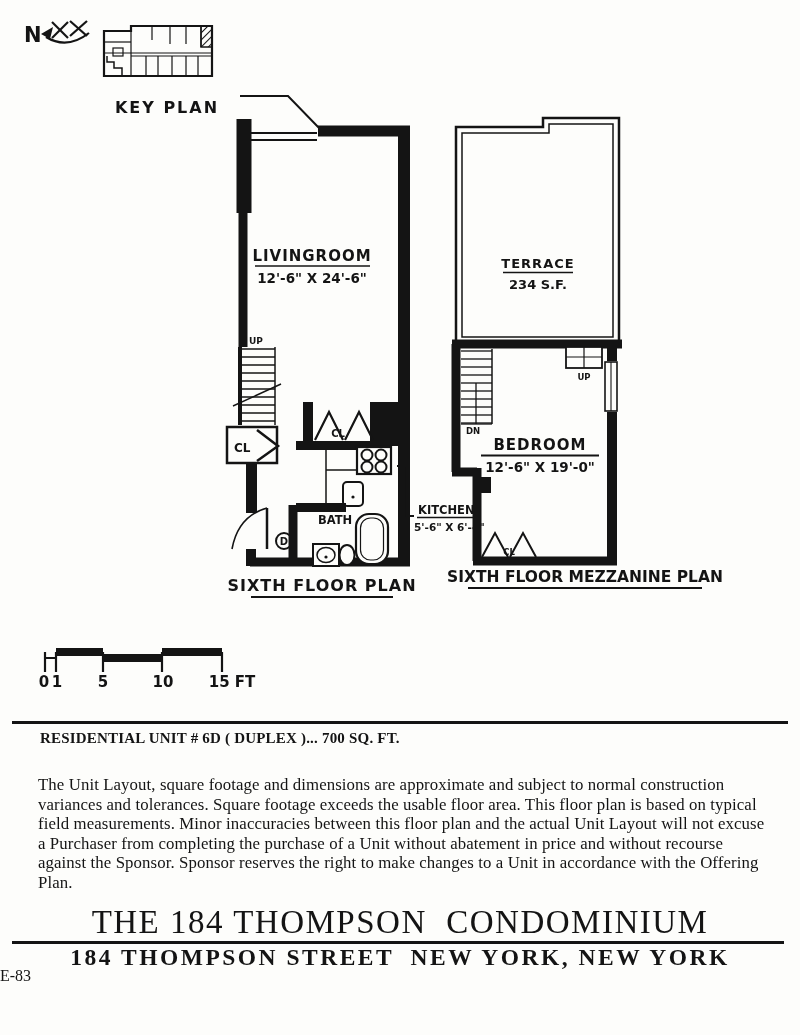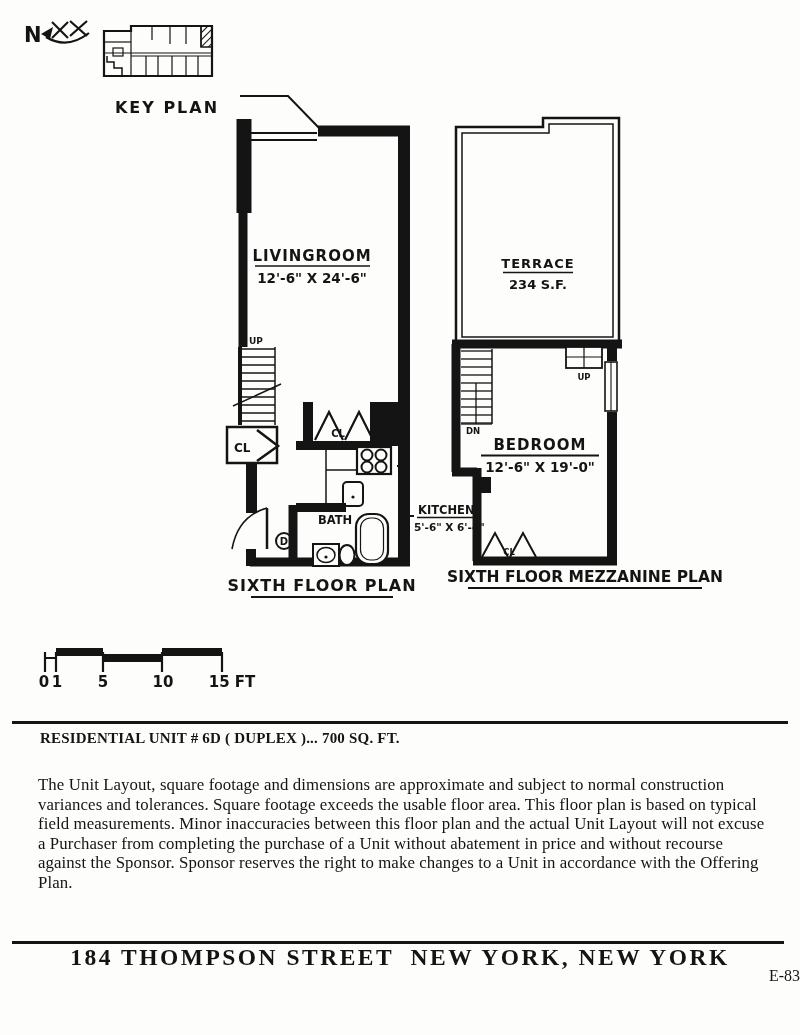--- a/index.html
+++ b/index.html
@@ -29,21 +29,21 @@
     left:0;top:904px;width:800px;text-align:center;
     font-size:33px;letter-spacing:1.5px;white-space:pre;
     font-weight:normal;
   }
   .title-underline{left:12px;top:941px;width:772px;height:3px;}
   .title-address{
     left:0;top:944px;width:800px;text-align:center;
     font-size:23.5px;font-weight:bold;letter-spacing:2.5px;white-space:pre;
   }
   .sheet-number{
-    left:0;top:967px;width:800px;text-align:right;
+    left:0;top:967px;width:800px;text-align:left;
     font-size:16px;
   }
   .hr-main{left:12px;top:721px;width:776px;height:2.5px;}
 </style>
 </head>
 <body>
 
 <div class="sheet">
 
   <svg width="800" height="700" viewBox="0 0 800 700">
@@ -256,17 +256,18 @@
   </svg>
 
   <div class="abs rule hr-main"></div>
 
   <div class="abs unit-info">
     <div>RESIDENTIAL UNIT # 6D ( DUPLEX )... 700 SQ. FT.</div>
   </div>
 
   <div class="abs disclaimer">The Unit Layout, square footage and dimensions are approximate and subject to normal construction variances and tolerances. Square footage exceeds the usable floor area. This floor plan is based on typical field measurements. Minor inaccuracies between this floor plan and the actual Unit Layout will not excuse a Purchaser from completing the purchase of a Unit without abatement in price and without recourse against the Sponsor. Sponsor reserves the right to make changes to a Unit in accordance with the Offering Plan.</div>
 
+  <div class="abs title-big">THE 184 THOMPSON  CONDOMINIUM</div>
   <div class="abs rule title-underline"></div>
   <div class="abs title-address">184 THOMPSON STREET  NEW YORK, NEW YORK</div>
   <div class="abs sheet-number">E-83</div>
 
 </div>
 
 </body></html>

